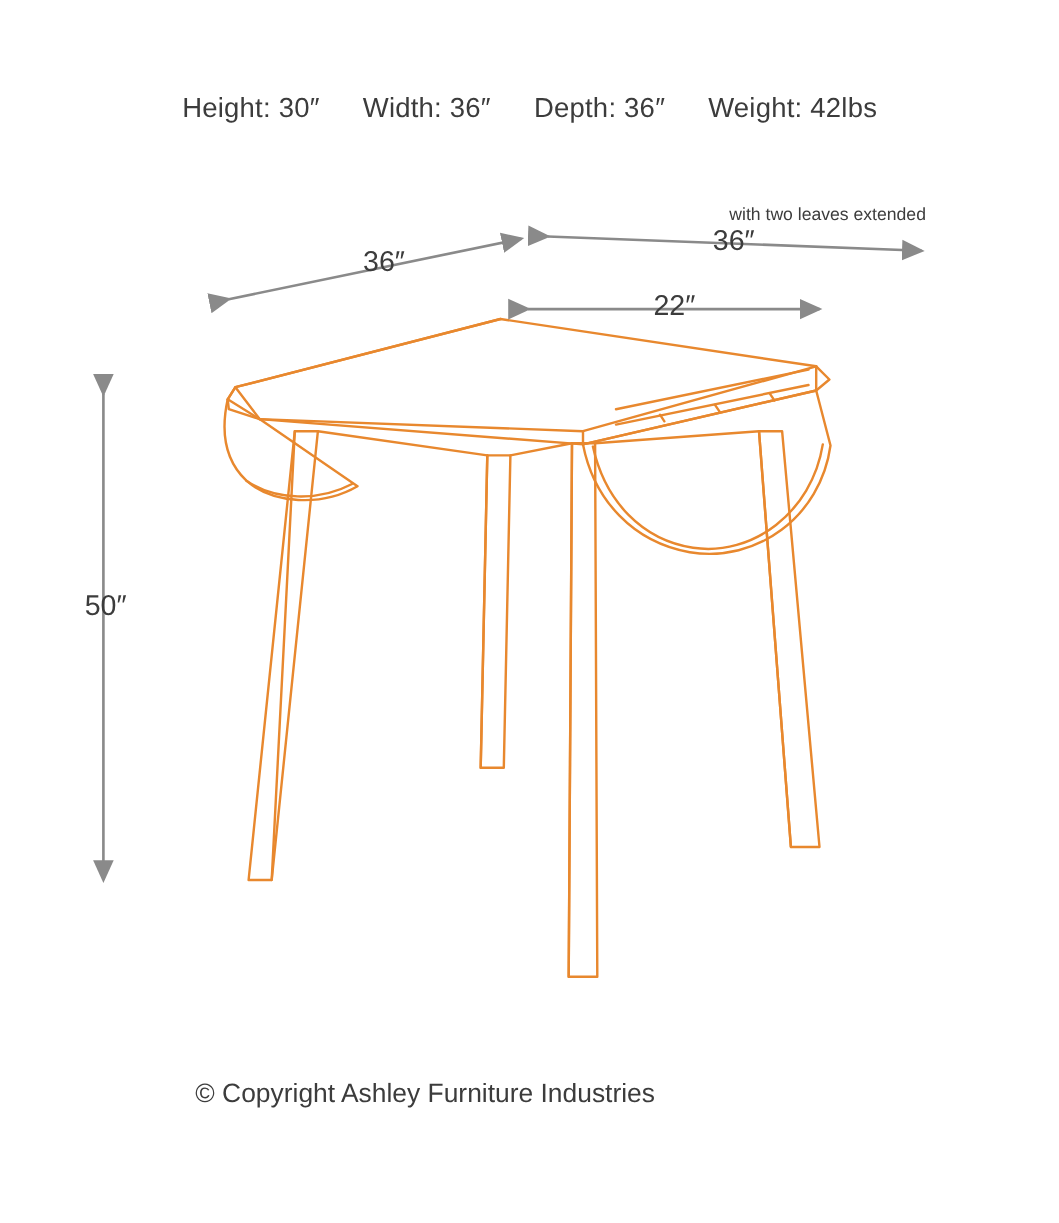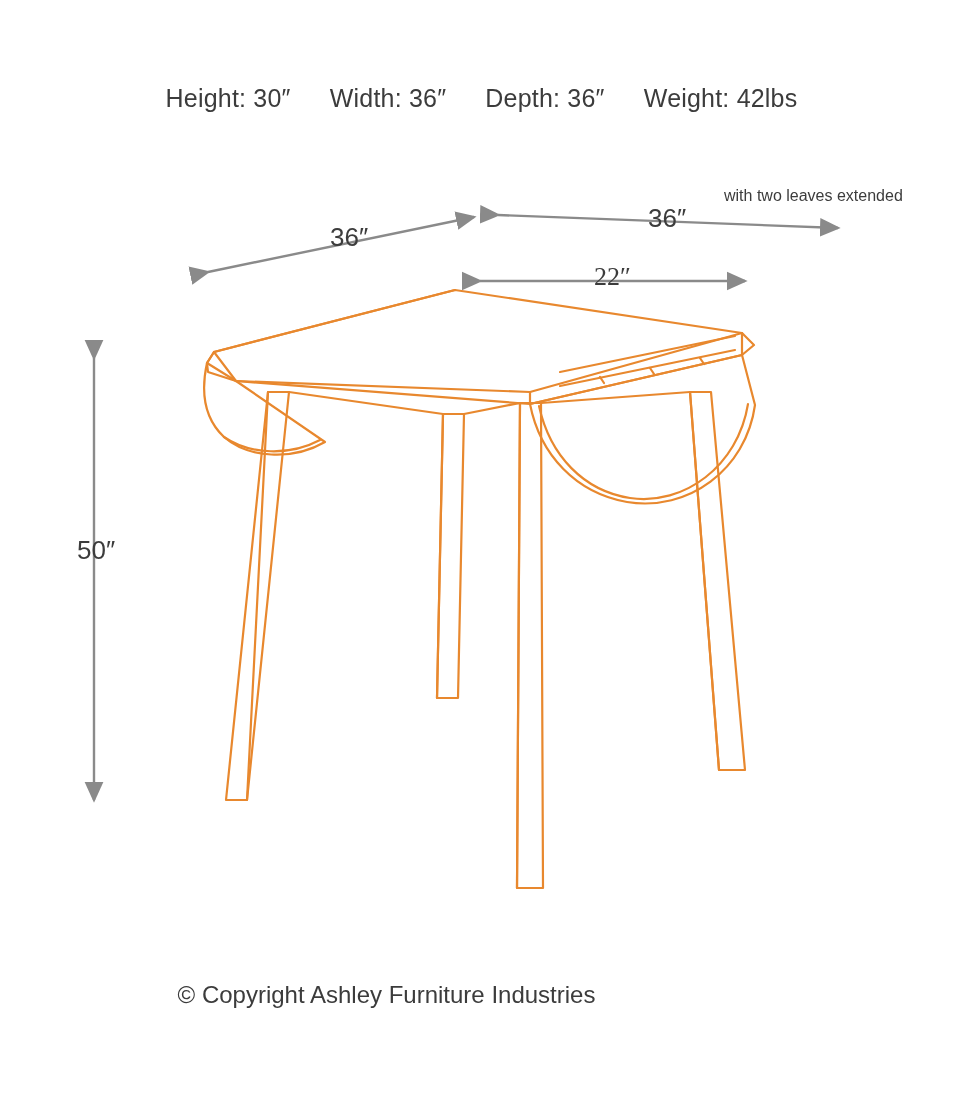--- a/index.html
+++ b/index.html
@@ -126,18 +126,18 @@
     <line x1="498" y1="215" x2="838" y2="228" marker-start="url(#arrhead)" marker-end="url(#arrhead)"></line>
 
     <line x1="480" y1="281" x2="745" y2="281" marker-start="url(#arrhead)" marker-end="url(#arrhead)"></line>
 
     <line x1="94" y1="358" x2="94" y2="800" marker-start="url(#arrhead)" marker-end="url(#arrhead)"></line>
   </g>
 </svg>
 
 <div class="dim-label" style="left:330px; top:222px;">36″</div>
 <div class="dim-label" style="left:648px; top:203px;">36″</div>
-<div class="dim-label" style="left:594px; top:262px;font-family:Liberation Serif, serif;">22″</div>
+<div class="dim-label" style="left:594px; top:262px;">22″</div>
 <div class="dim-label" style="left:77px; top:535px;">50″</div>
 
-<div class="note-label" style="left:724px; top:187px;text-align:center;">with two leaves extended</div>
+<div class="note-label" style="left:663px; top:187px;text-align:center;">with two leaves extended</div>
 
 <div id="copyright">© Copyright Ashley Furniture Industries</div>
 
 </body></html>

